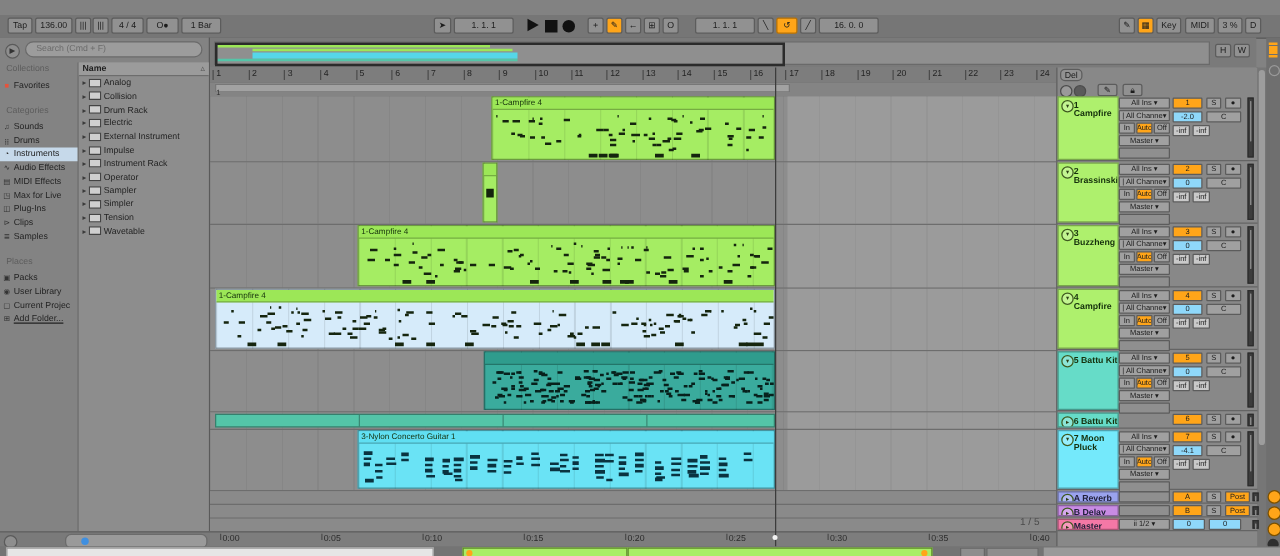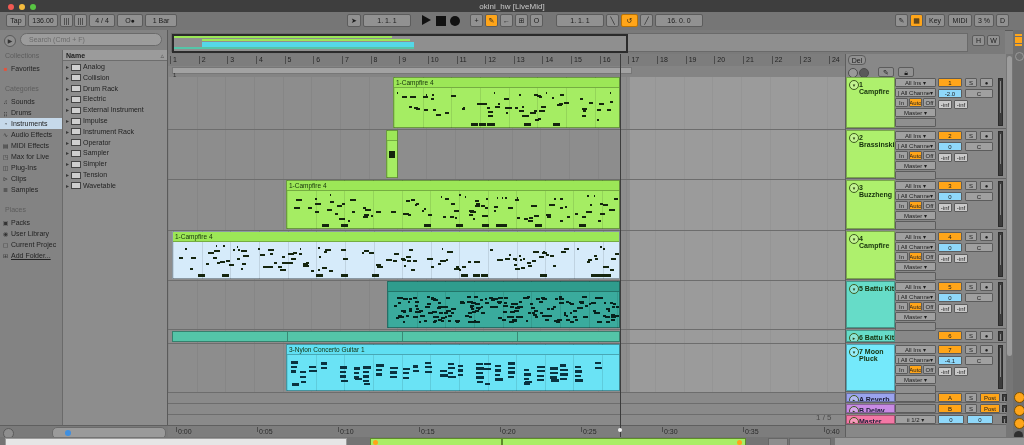--- a/index.html
+++ b/index.html
@@ -36,26 +36,20 @@
   .ruler{position:absolute;left:168px;top:54px;width:837px;height:12px;background:#7d7d7d;border-bottom:1px solid #666;}
   .barnum{position:absolute;top:2px;font-size:7px;color:#242424;}
   .timeruler{position:absolute;left:168px;top:425px;width:837px;height:12px;background:#7d7d7d;border-top:1px solid #5f5f5f;}
   .tlabel{position:absolute;top:2px;font-size:7px;color:#2a2a2a;}
 </style>
 </head>
 <body>
 
 <div id="app">
 
-  <div class="titlebar">
-    <div class="tl" style="left:8px;background:#f25a53"></div>
-    <div class="tl" style="left:19px;background:#f6bd3e"></div>
-    <div class="tl" style="left:30px;background:#58c543"></div>
-    <div class="wtitle">okini_hw  [LiveMid]</div>
-  </div>
 
   <div class="transport">
     <div class="box" style="left:6px;top:2px;width:20px;height:13px">Tap</div>
     <div class="box" style="left:28px;top:2px;width:30px;height:13px">136.00</div>
     <div class="box" style="left:60px;top:2px;width:13px;height:13px">|||</div>
     <div class="box" style="left:74px;top:2px;width:13px;height:13px">|||</div>
     <div class="box" style="left:89px;top:2px;width:26px;height:13px">4 / 4</div>
     <div class="box" style="left:117px;top:2px;width:26px;height:13px">O●</div>
     <div class="box" style="left:145px;top:2px;width:32px;height:13px">1 Bar</div>
 

